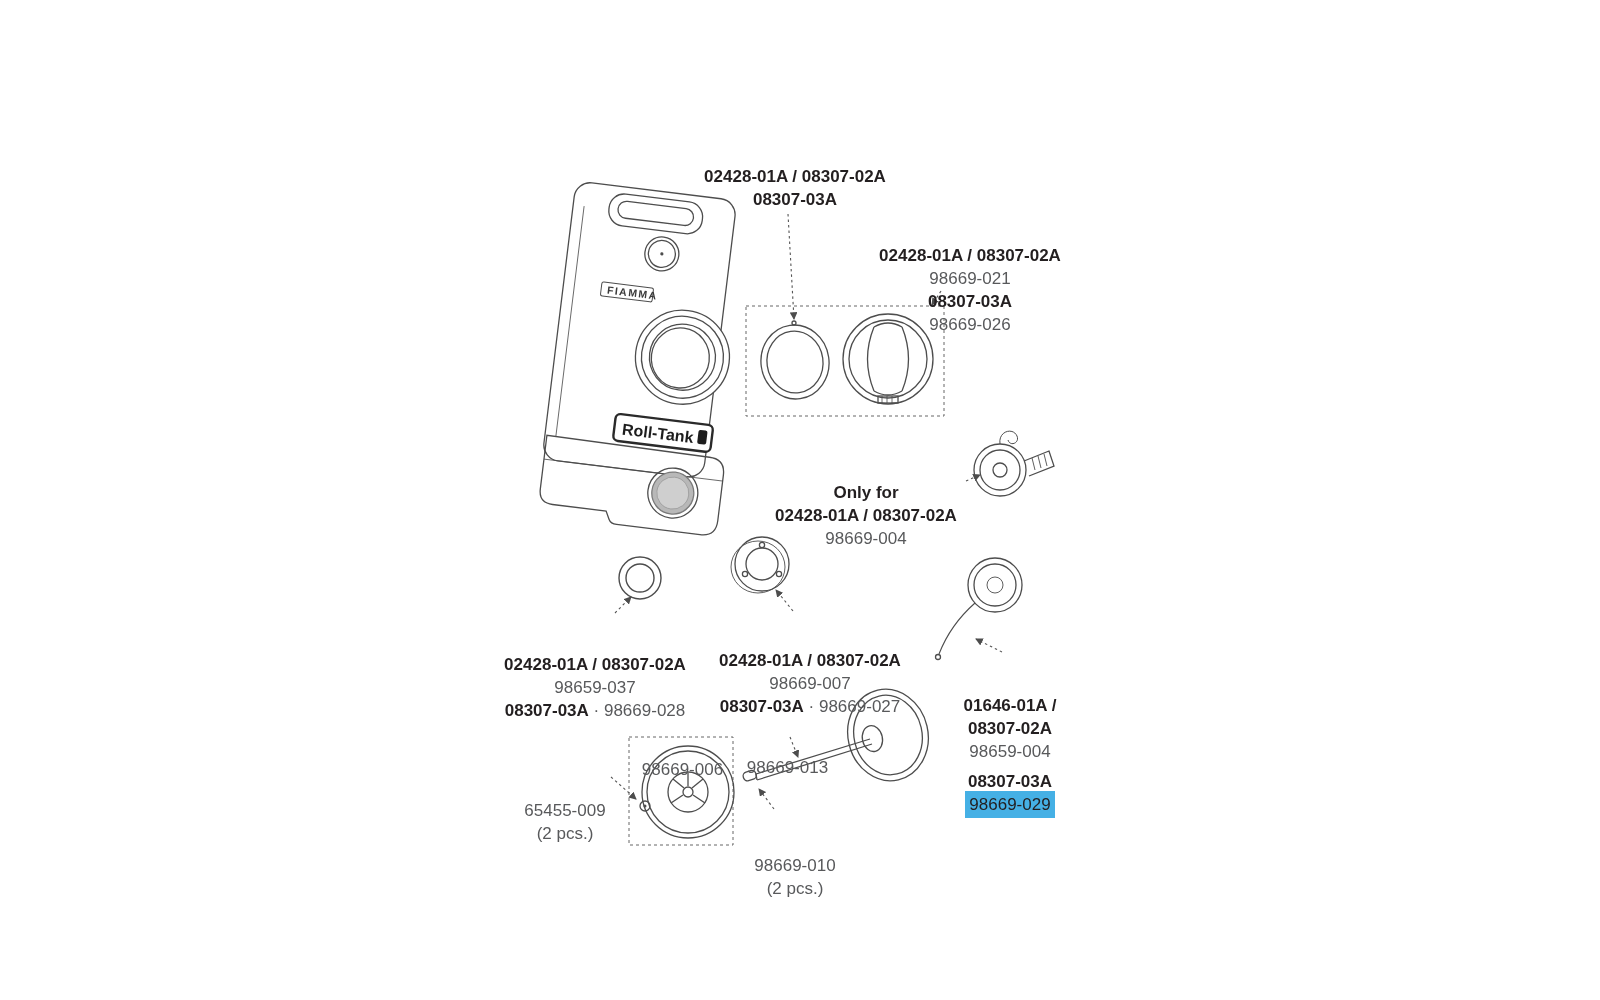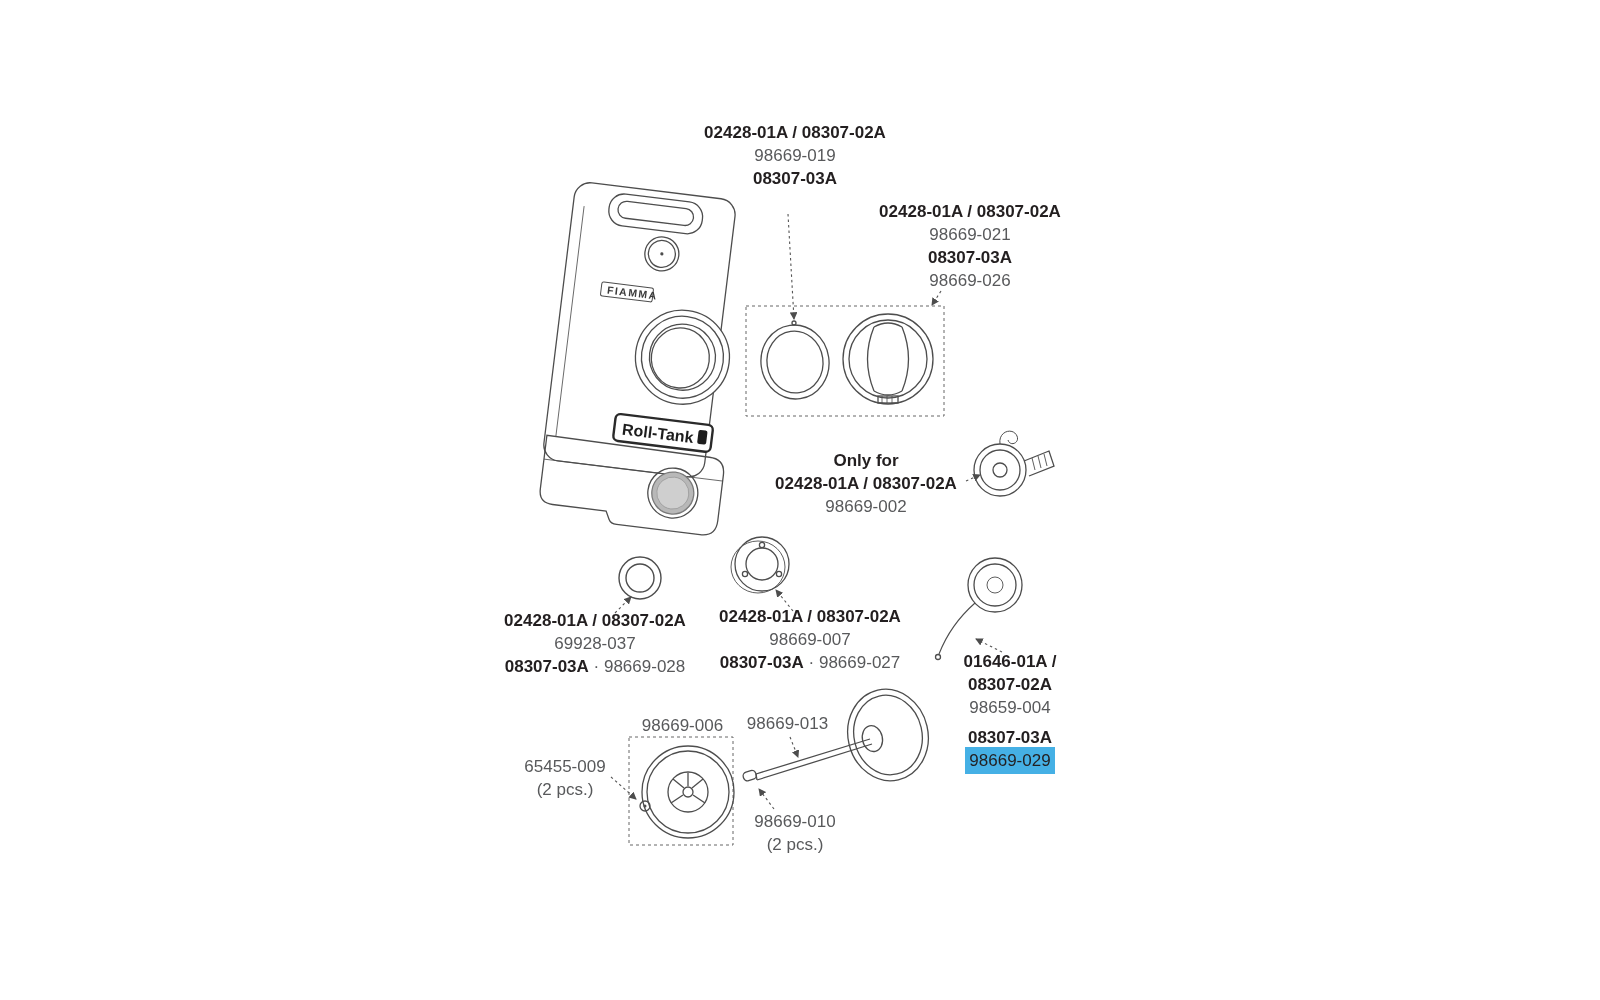--- a/index.html
+++ b/index.html
@@ -3,21 +3,21 @@
 <meta charset="utf-8">
 <style>
   html,body{margin:0;padding:0;background:#ffffff;}
   .stage{
     position:relative;width:1600px;height:1000px;background:#ffffff;overflow:hidden;
     font-family:"Liberation Sans", sans-serif;
   }
   .stage svg{position:absolute;left:0;top:0;}
   .label{
     position:absolute;text-align:center;
-    font-size:17px;line-height:23px;color:#58595b;
+    font-size:17px;line-height:23px;color:#58595b;margin-top:44px;
   }
   .label .b{font-weight:bold;color:#231f20;}
   .hl{background:#45b0e5;padding:4px 4px;color:#231f20;}
   .gap{margin-top:7px;}
 </style>
 </head>
 <body>
 
 <div class="stage">
 
@@ -155,40 +155,39 @@
       <line x1="793" y1="611" x2="776" y2="590" marker-end="url(#arr)"></line>
       <line x1="1002" y1="652" x2="976" y2="639" marker-end="url(#arr)"></line>
       <line x1="790" y1="737" x2="798" y2="757" marker-end="url(#arr)"></line>
       <line x1="774" y1="809" x2="759" y2="789" marker-end="url(#arr)"></line>
       <line x1="611" y1="777" x2="636" y2="799" marker-end="url(#arr)"></line>
     </g>
   </svg>
 
   <div class="label" style="left:655px;top:121px;width:280px">
     <div class="b">02428-01A / 08307-02A</div>
-    <div>98669-019</div>
     <div class="b">08307-03A</div>
   </div>
 
   <div class="label" style="left:845px;top:200px;width:250px">
     <div class="b">02428-01A / 08307-02A</div>
     <div>98669-021</div>
     <div class="b">08307-03A</div>
     <div>98669-026</div>
   </div>
 
-  <div class="label" style="left:756px;top:449px;width:220px">
+  <div class="label" style="left:756px;top:437px;width:220px">
     <div class="b">Only for</div>
     <div class="b">02428-01A / 08307-02A</div>
-    <div>98669-002</div>
+    <div>98669-004</div>
   </div>
 
   <div class="label" style="left:470px;top:609px;width:250px">
     <div class="b">02428-01A / 08307-02A</div>
-    <div>69928-037</div>
+    <div>98659-037</div>
     <div>
       <span class="b">08307-03A</span>
       <span>· 98669-028</span>
     </div>
   </div>
 
   <div class="label" style="left:690px;top:605px;width:240px">
     <div class="b">02428-01A / 08307-02A</div>
     <div>98669-007</div>
     <div>

